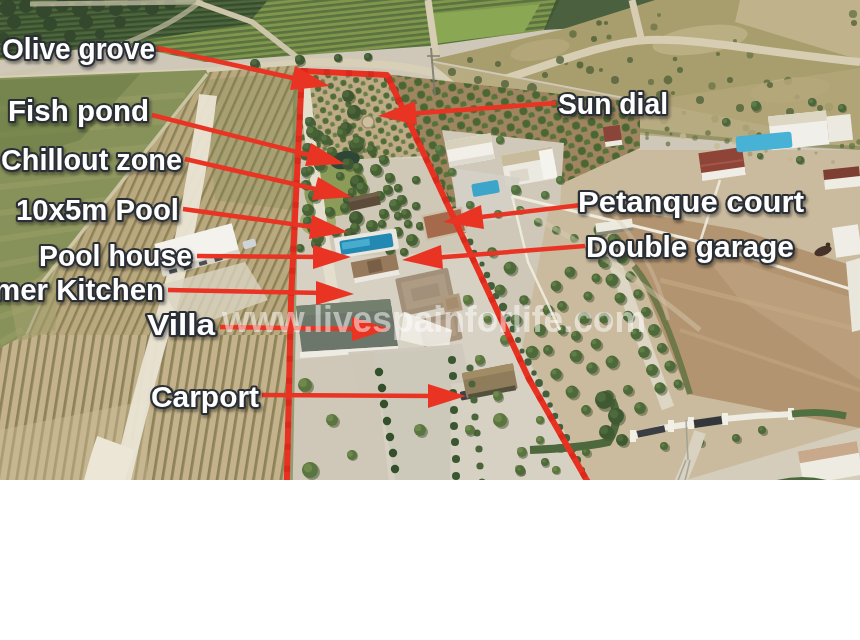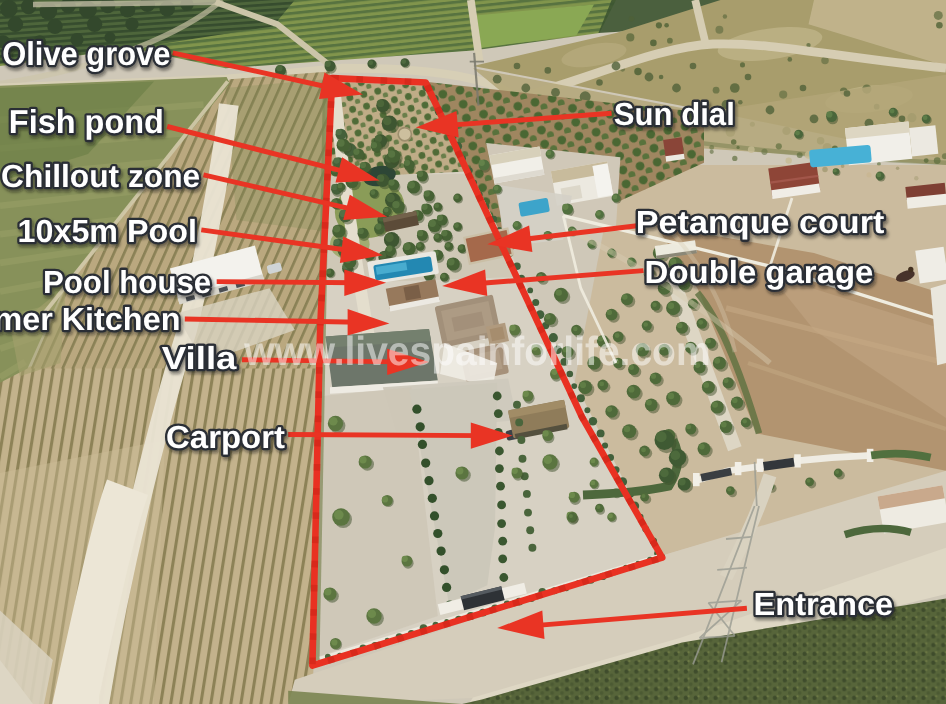--- a/index.html
+++ b/index.html
@@ -1,12 +1,12 @@
 <!DOCTYPE html>
-<html><head><meta charset="utf-8"><style>html,body{margin:0;padding:0}#c{position:relative;width:860px;height:640px;overflow:hidden;background:#cfc8b8;font-family:"Liberation Sans",sans-serif}</style></head><body>
+<html><head><meta charset="utf-8"><style>html,body{margin:0;padding:0}#c{position:relative;width:860px;height:480px;overflow:hidden;background:#cfc8b8;font-family:"Liberation Sans",sans-serif}</style></head><body>
 <div id="c">
 <svg width="860" height="640" viewBox="0 0 860 640">
 <defs>
 <filter id="tsh" x="-20%" y="-20%" width="140%" height="160%">
           <feDropShadow dx="1.5" dy="2.5" stdDeviation="1.4" flood-color="#101418" flood-opacity="0.5"></feDropShadow>
         </filter>
 <pattern id="toprows" width="5" height="5" patternUnits="userSpaceOnUse" patternTransform="rotate(-4)">
  <rect width="5" height="5" fill="#4e663b"></rect>
           <rect y="0" width="5" height="2.4" fill="#364c2e"></rect>
 </pattern>

